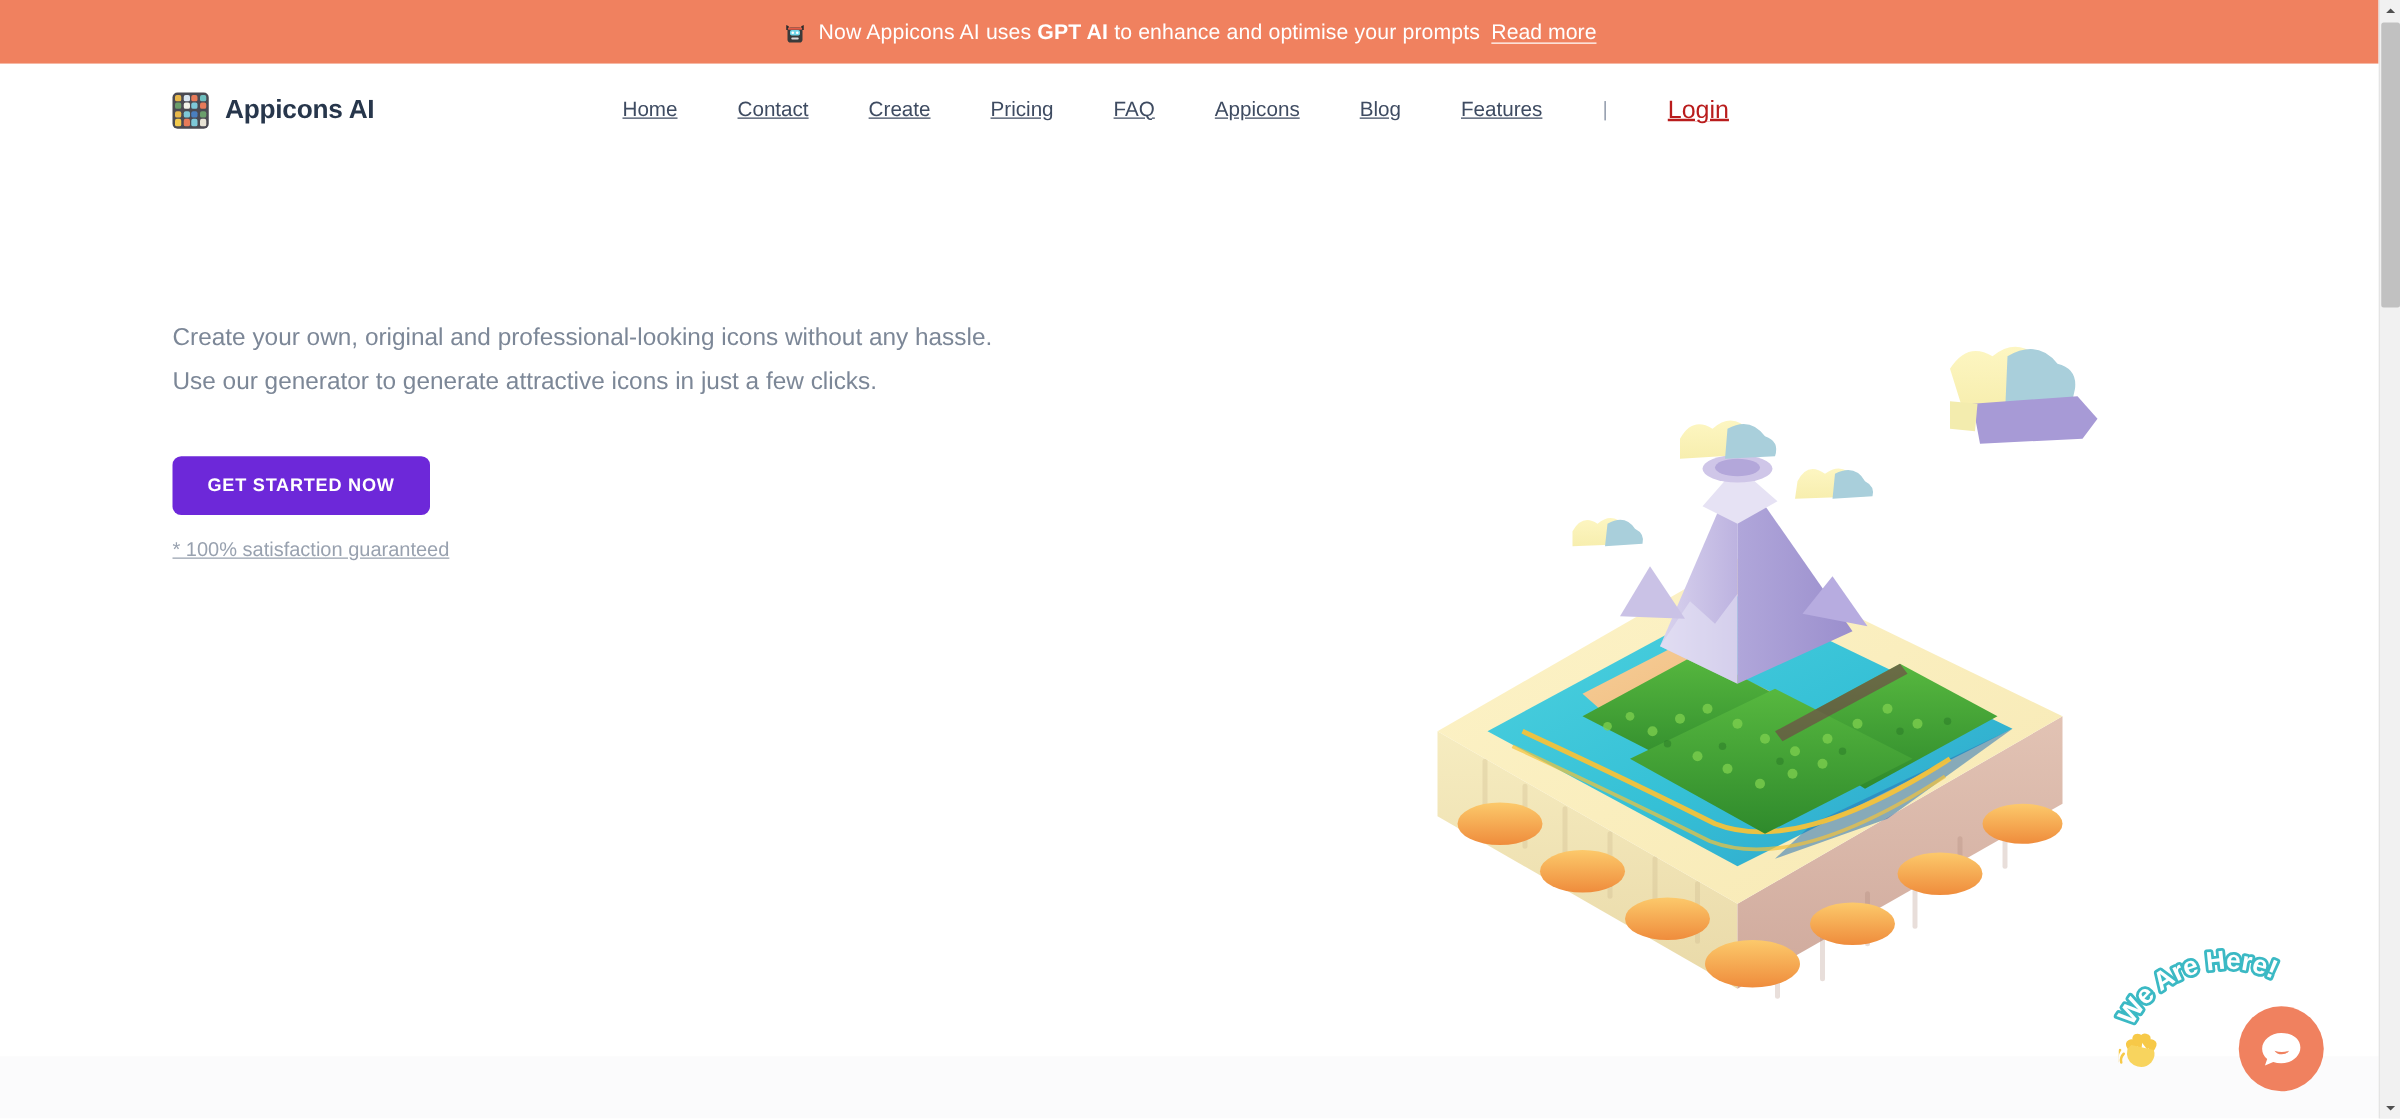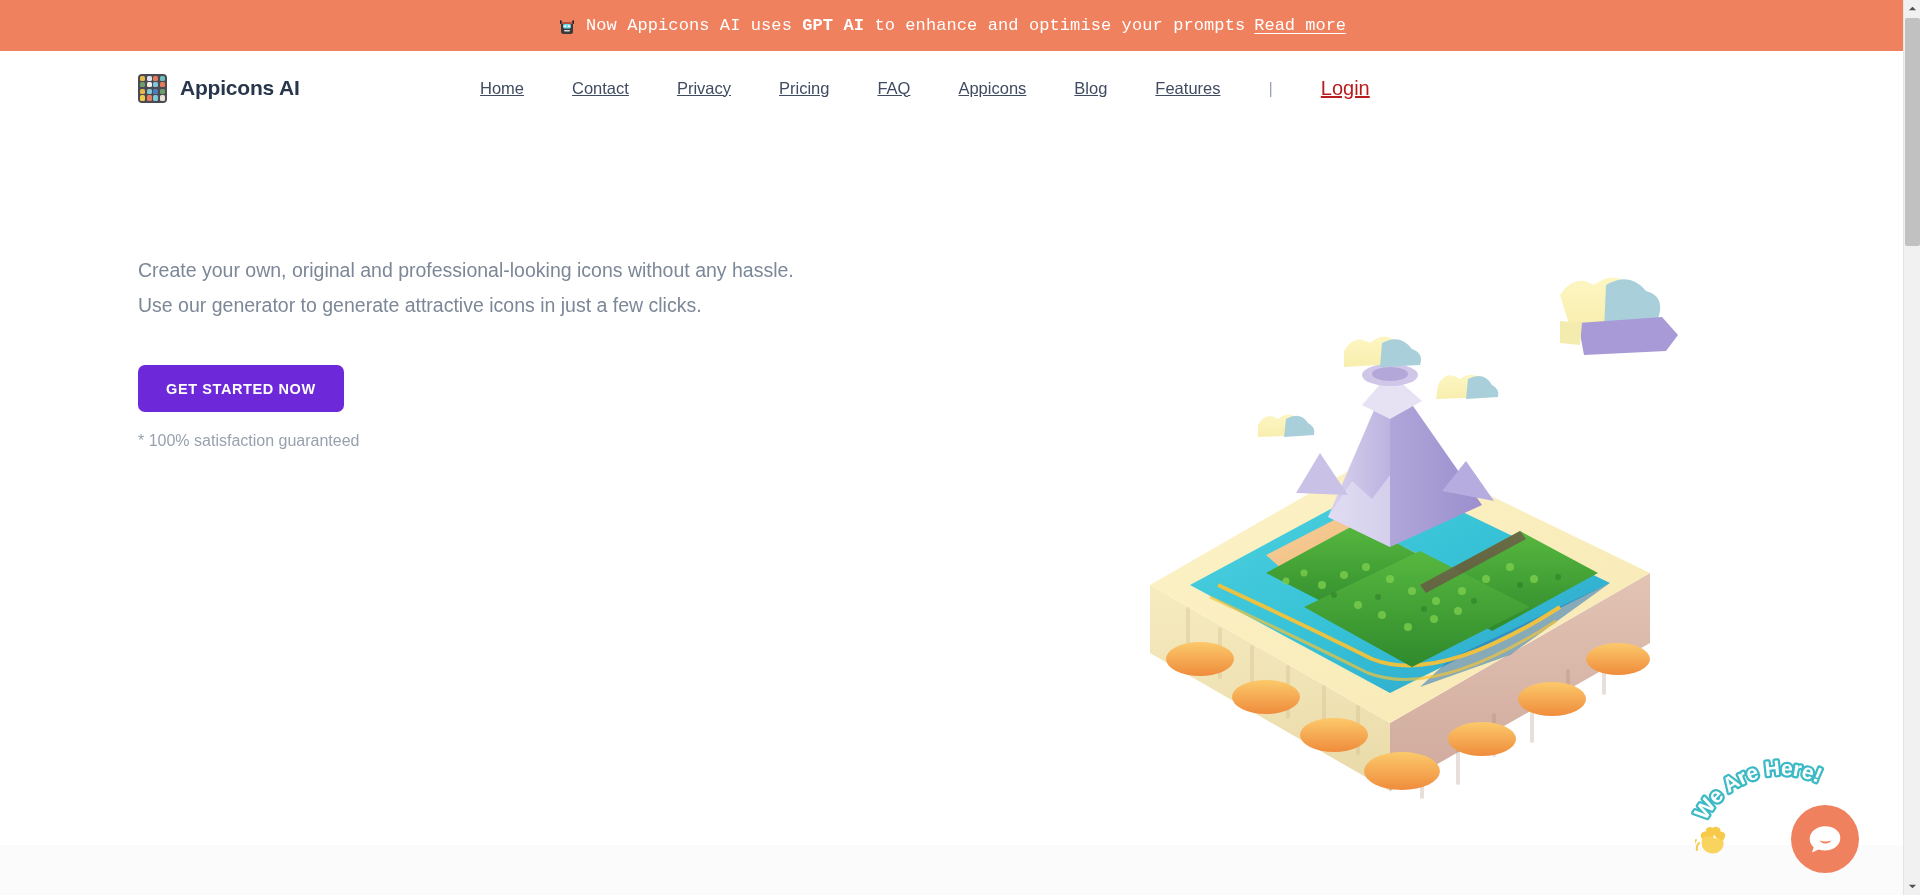--- a/index.html
+++ b/index.html
@@ -41,21 +41,20 @@
     justify-content: center;
     gap: 0;
   }
   .promo-inner {
     display: flex;
     align-items: center;
     gap: 9px;
     font-size: 17px;
     color: #ffffff;
     white-space: nowrap;
-    font-family: Liberation Mono, monospace;
   }
   .promo-robot {
     display: inline-block;
     width: 20px; height: 20px;
     position: relative;
     top: 1px;
   }
   .promo-text { font-weight: 400; letter-spacing: .1px; }
   .promo-text b { font-weight: 700; }
   .promo-link {
@@ -97,21 +96,21 @@
   .brand-logo i { display: block; border-radius: 1.5px; }
   .brand-name {
     font-size: 21px;
     font-weight: 700;
     color: #27364b;
     letter-spacing: -.2px;
   }
 
   .nav-links {
     position: absolute;
-    left: 456px;
+    left: 474px;
     display: flex;
     align-items: center;
     gap: 0;
   }
   .nav-link {
     font-size: 16.5px;
     color: #3e4b61;
     padding: 0 24px;
     cursor: pointer;
     white-space: nowrap;
@@ -173,20 +172,21 @@
     letter-spacing: .6px;
     border: none;
     border-radius: 7px;
     cursor: pointer;
     font-family: "Liberation Sans", sans-serif;
   }
   .cta-note {
     margin-top: 20px;
     font-size: 16px;
     color: #98a1af;
+    text-decoration: underline;
   }
 
   
   .hero-art {
     position: absolute;
     left: 1090px;
     top: 130px;
     width: 620px;
     height: 560px;
   }
@@ -325,21 +325,21 @@
             <i style="background:#e87b5a"></i>
             <i style="background:#7ec8d8"></i>
             <i style="background:#e8e3d5"></i>
         </span>
         <span class="brand-name">Appicons AI</span>
       </div>
 
       <div class="nav-links">
         <a class="nav-link" href="#">Home</a>
         <a class="nav-link" href="#">Contact</a>
-        <a class="nav-link" href="#">Privacy</a>
+        <a class="nav-link" href="#">Create</a>
         <a class="nav-link" href="#">Pricing</a>
         <a class="nav-link" href="#">FAQ</a>
         <a class="nav-link" href="#">Appicons</a>
         <a class="nav-link" href="#">Blog</a>
         <a class="nav-link" href="#">Features</a>
         <span class="nav-sep">|</span>
         <a class="nav-login" href="#">Login</a>
       </div>
     </div>
 

